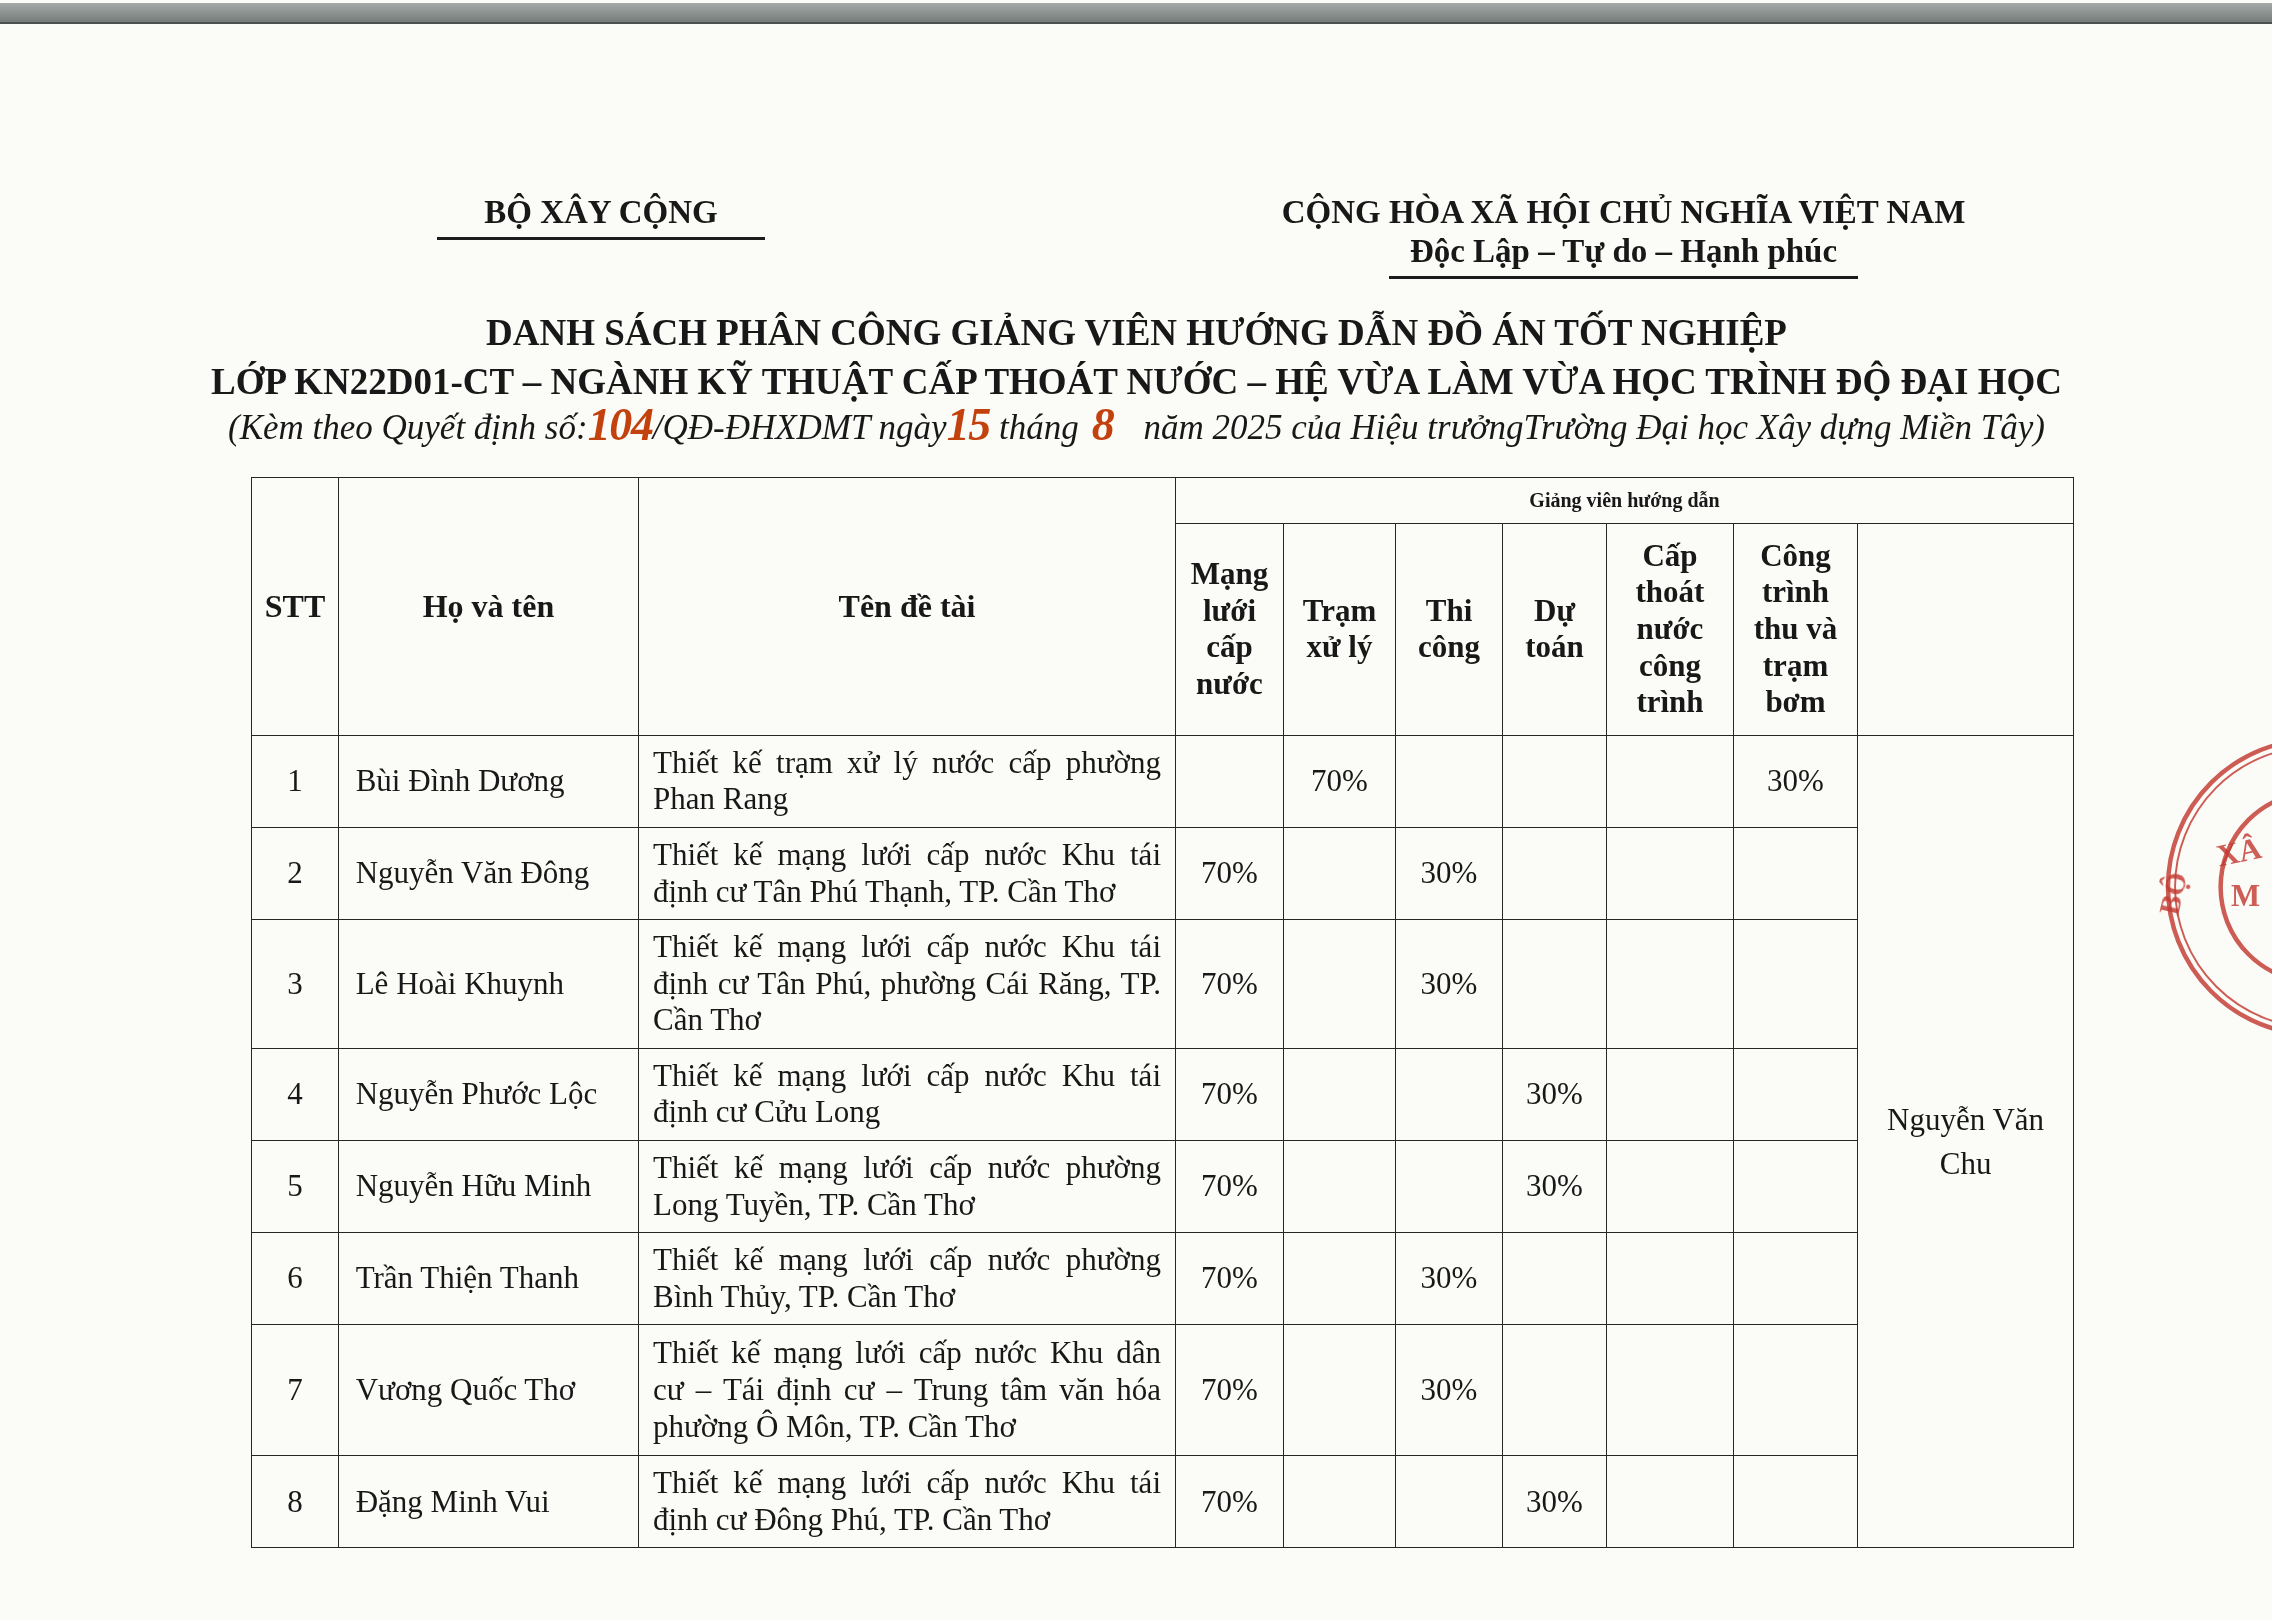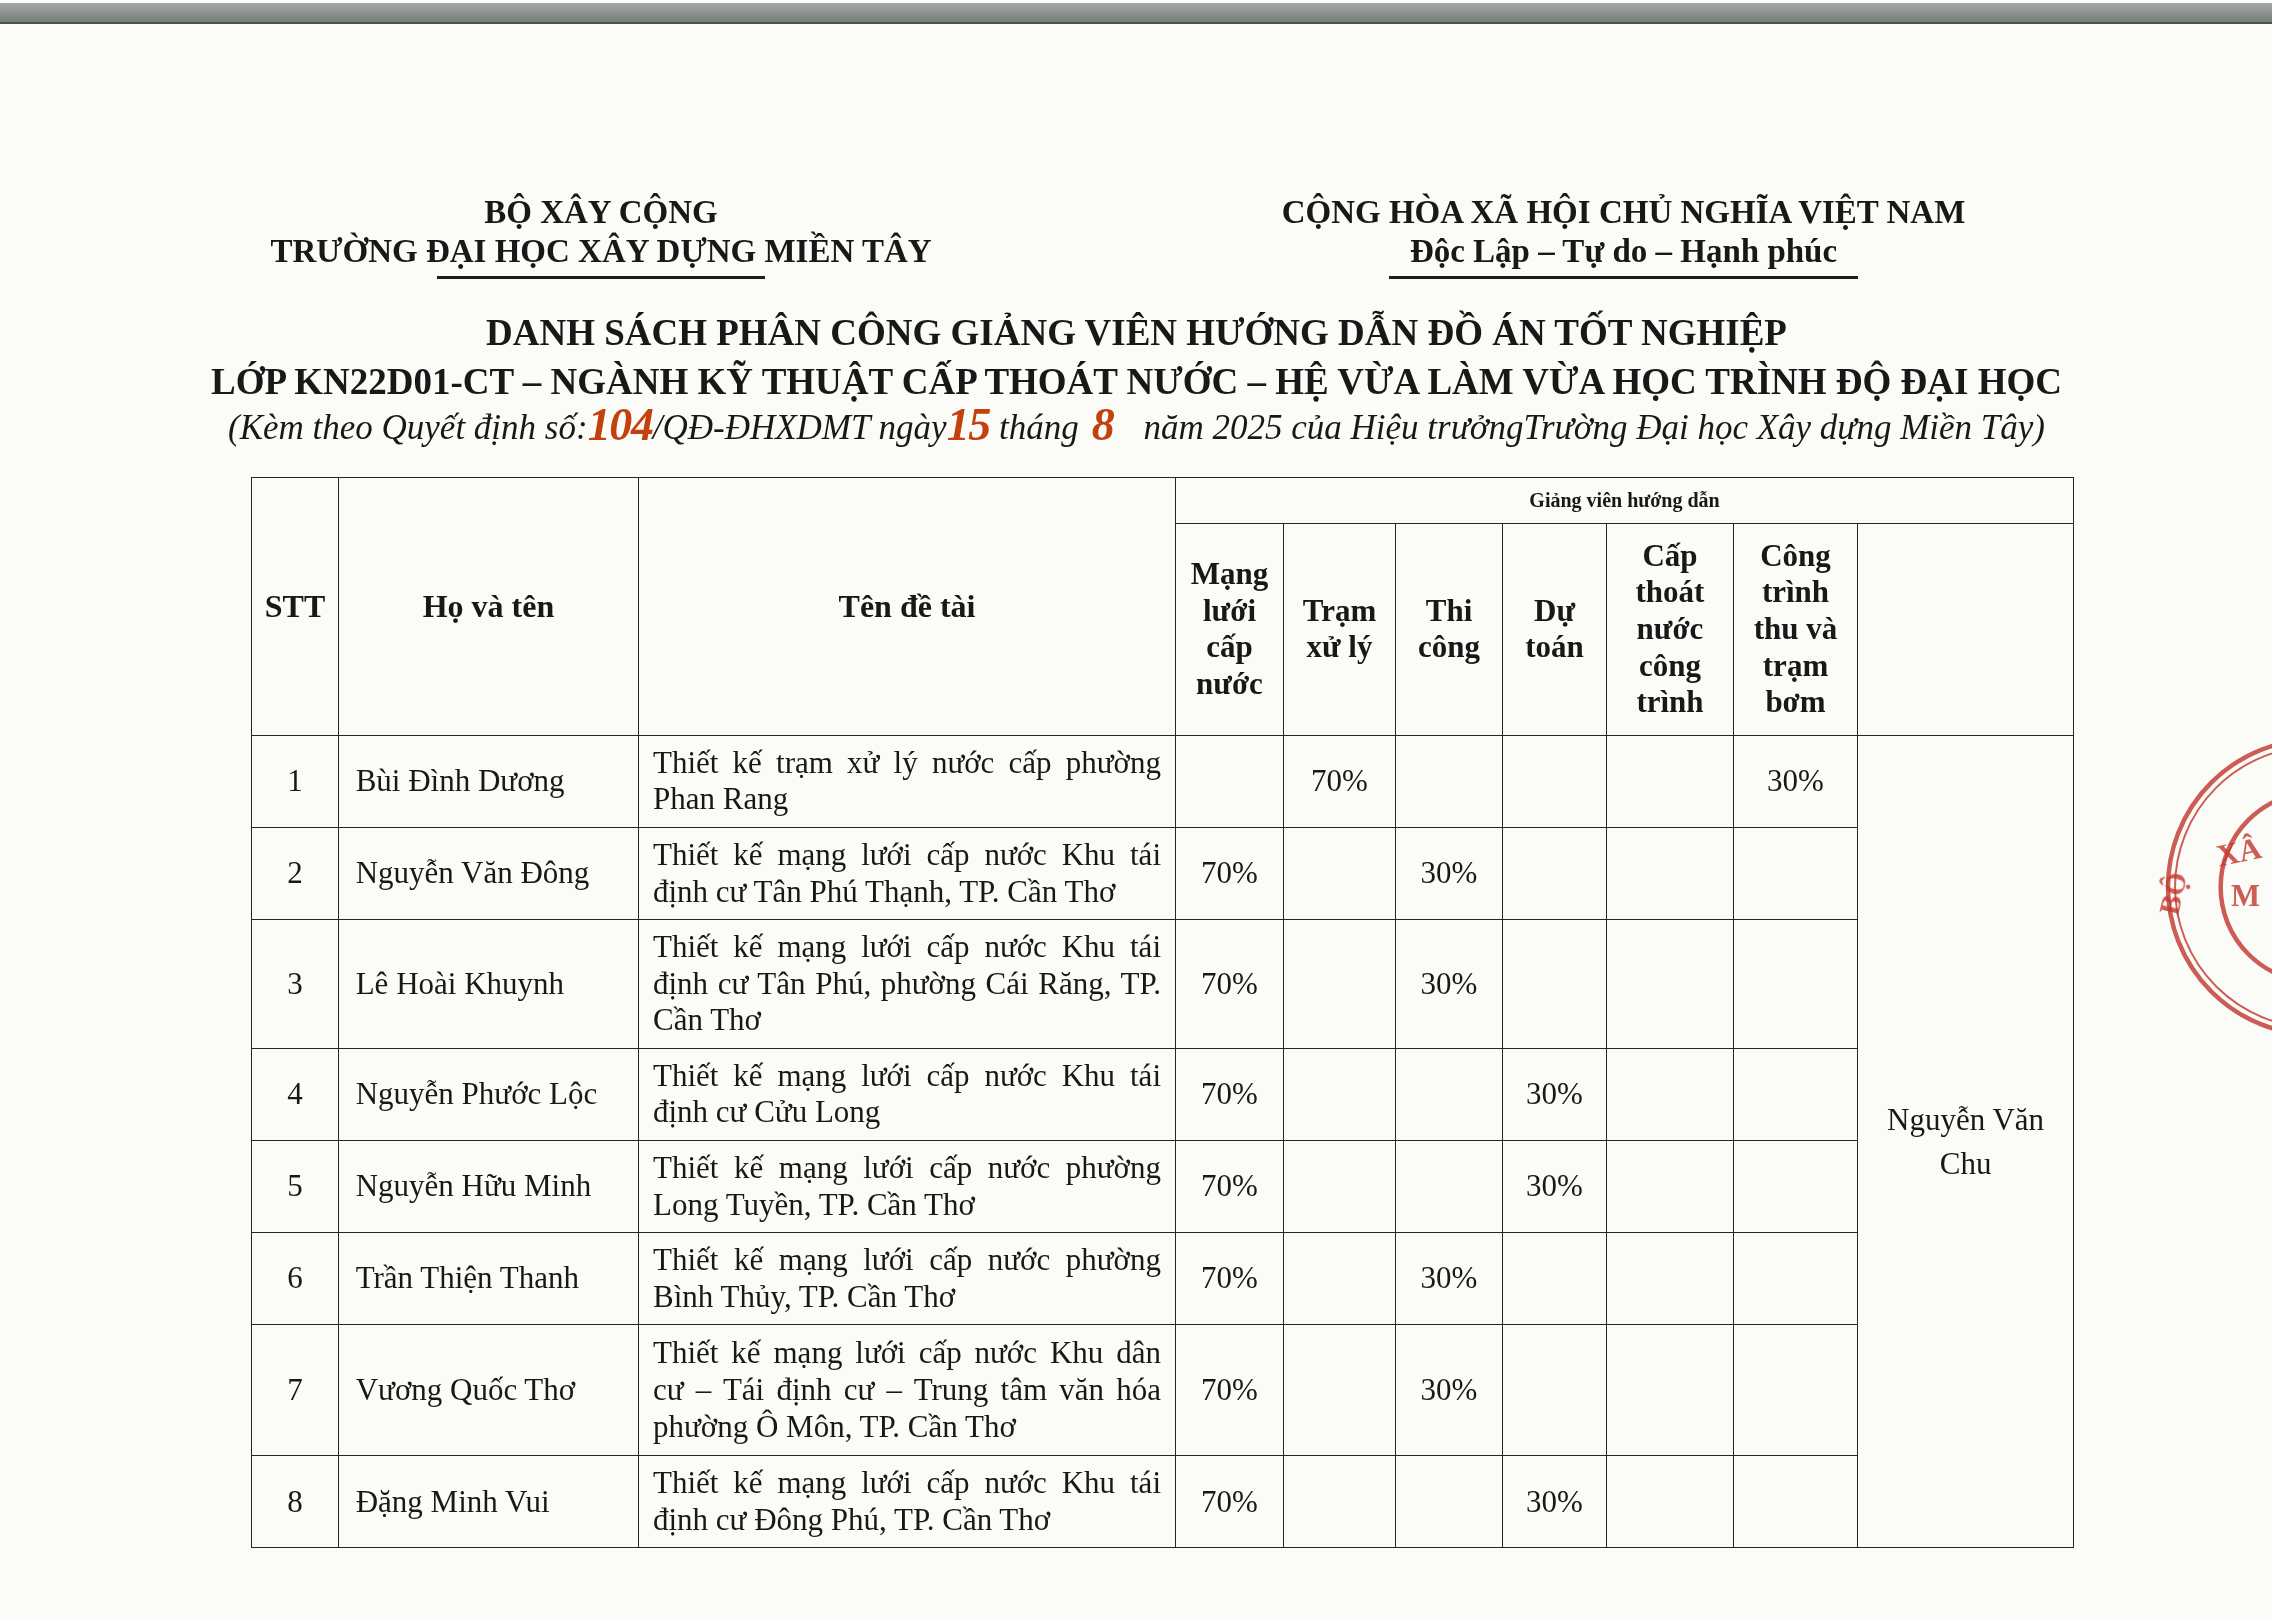--- a/index.html
+++ b/index.html
@@ -70,21 +70,20 @@
 </style>
 </head>
 <body>
 
 <div class="scan-band"></div>
 
 <div class="page">
 
   <div class="org org-left">
     <div>BỘ XÂY CỘNG</div>
-    <div>TRƯỜNG ĐẠI HỌC XÂY DỰNG MIỀN TÂY</div>
     <div class="rule rule-left"></div>
   </div>
 
   <div class="org org-right">
     <div>CỘNG HÒA XÃ HỘI CHỦ NGHĨA VIỆT NAM</div>
     <div>Độc Lập – Tự do – Hạnh phúc</div>
     <div class="rule rule-right"></div>
   </div>
 
   <div class="title1">DANH SÁCH PHÂN CÔNG GIẢNG VIÊN HƯỚNG DẪN ĐỒ ÁN TỐT NGHIỆP</div>

